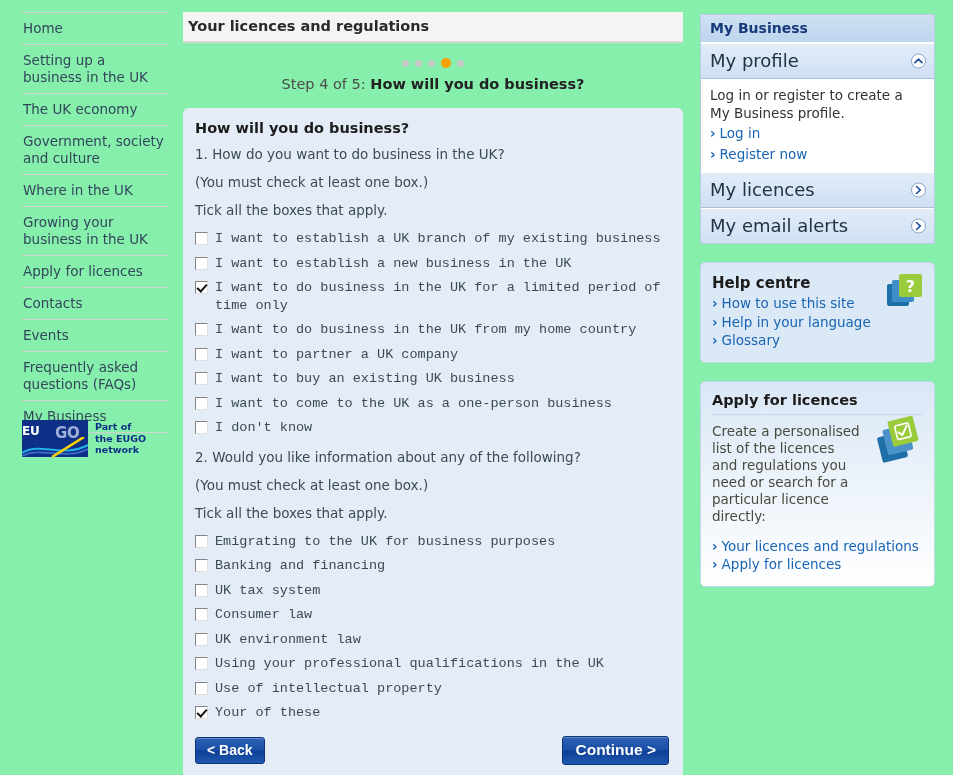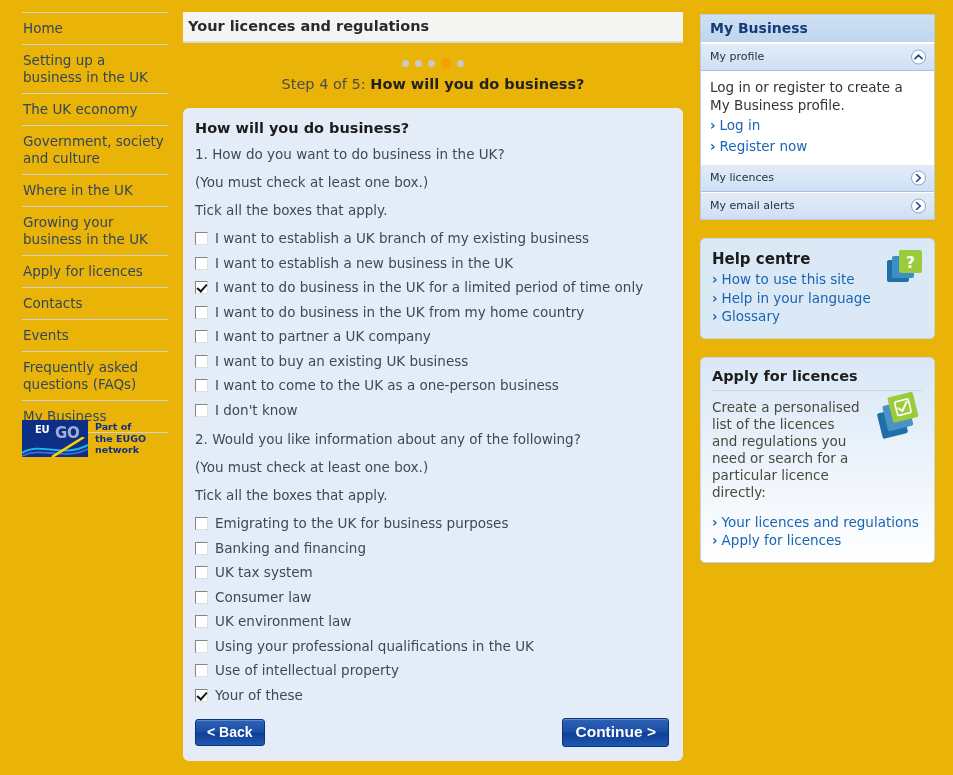--- a/index.html
+++ b/index.html
@@ -6,21 +6,21 @@
   html, body {
     margin: 0; padding: 0;
     width: 953px; height: 775px;
     background: #ffffff;
     font-family: "DejaVu Sans", "Liberation Sans", sans-serif;
     overflow: hidden;
   }
   .page {
     position: relative;
     width: 953px; height: 775px;
-    background: #eab308;
+    background: #86efac;
   }
 
   
   .leftnav {
     position: absolute;
     left: 22px; top: 12px;
     width: 146px;
   }
   .nav-item {
     border-top: 1px solid #d2d2d2;
@@ -40,22 +40,22 @@
     align-items: flex-start;
   }
   .eugo-box {
     position: relative;
     width: 66px; height: 37px;
     background: #0d2f85;
     overflow: hidden;
     flex: none;
   }
   .eugo-box .eu {
-    position: absolute; left: 13px; top: 4px;
-    font-size: 10px; font-weight: bold;
+    position: absolute; left: 0; top: 4px;
+    font-size: 12px; font-weight: bold;
     color: #ffffff;
     letter-spacing: -0.3px;
     font-family: "DejaVu Sans", "Liberation Sans", sans-serif;
   }
   .eugo-box .go {
     position: absolute; left: 33px; top: 4px;
     font-size: 15px; font-weight: bold;
     color: #9fb0d8;
     letter-spacing: -0.3px;
   }
@@ -133,20 +133,21 @@
     color: #3c4a57;
     margin-bottom: 11px;
     line-height: 17px;
   }
   .cb-list { margin-bottom: 4px; }
   .cb-row {
     display: flex;
     align-items: flex-start;
     margin-bottom: 7px;
     cursor: pointer;
+    font-family: Liberation Mono, monospace;
   }
   .cb {
     flex: none;
     width: 13px; height: 13px;
     background: #ffffff;
     border-top: 1px solid #848484;
     border-left: 1px solid #848484;
     border-right: 1px solid #dfdfdf;
     border-bottom: 1px solid #dfdfdf;
     margin-top: 2px;
@@ -205,21 +206,21 @@
     font-size: 14px;
     font-weight: bold;
     color: #163a7a;
     border-bottom: 1px solid #ffffff;
   }
   .acc-item {
     background: linear-gradient(to bottom, #e2ecf8 0%, #cfe0f3 100%);
     border-top: 1px solid #ffffff;
     border-bottom: 1px solid #a9bfdc;
     padding: 6px 30px 7px 9px;
-    font-size: 11px;
+    font-size: 18px;
     color: #234;
     position: relative;
     cursor: pointer;
   }
   .chev {
     position: absolute;
     right: 8px; top: 50%;
     transform: translateY(-50%);
     width: 15px; height: 15px;
     border-radius: 50%;

